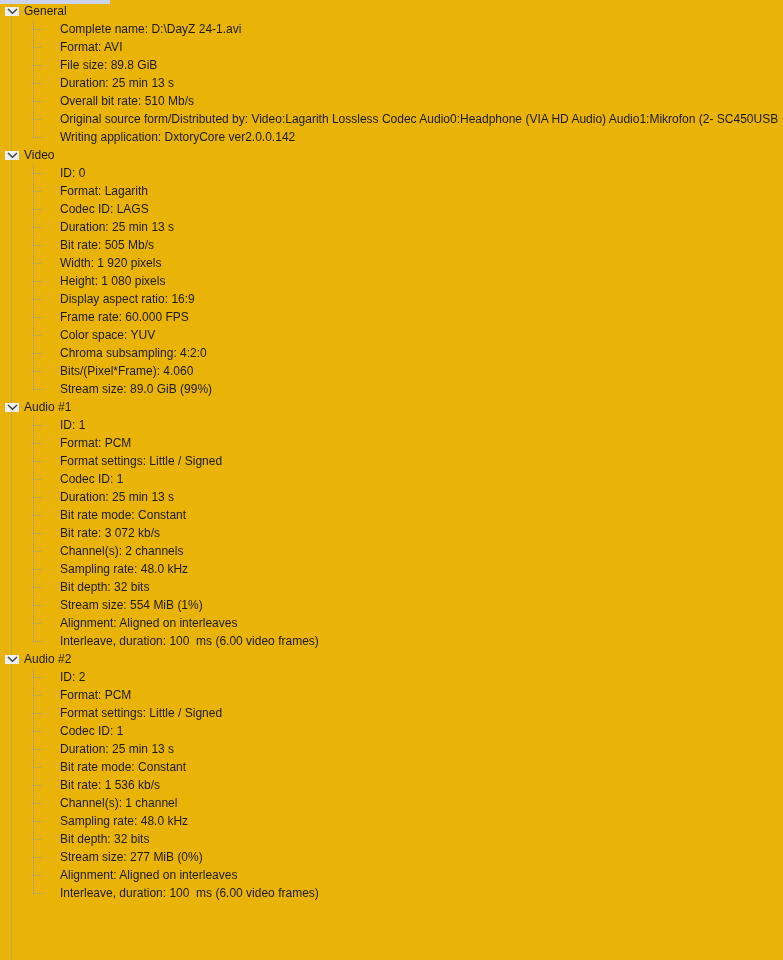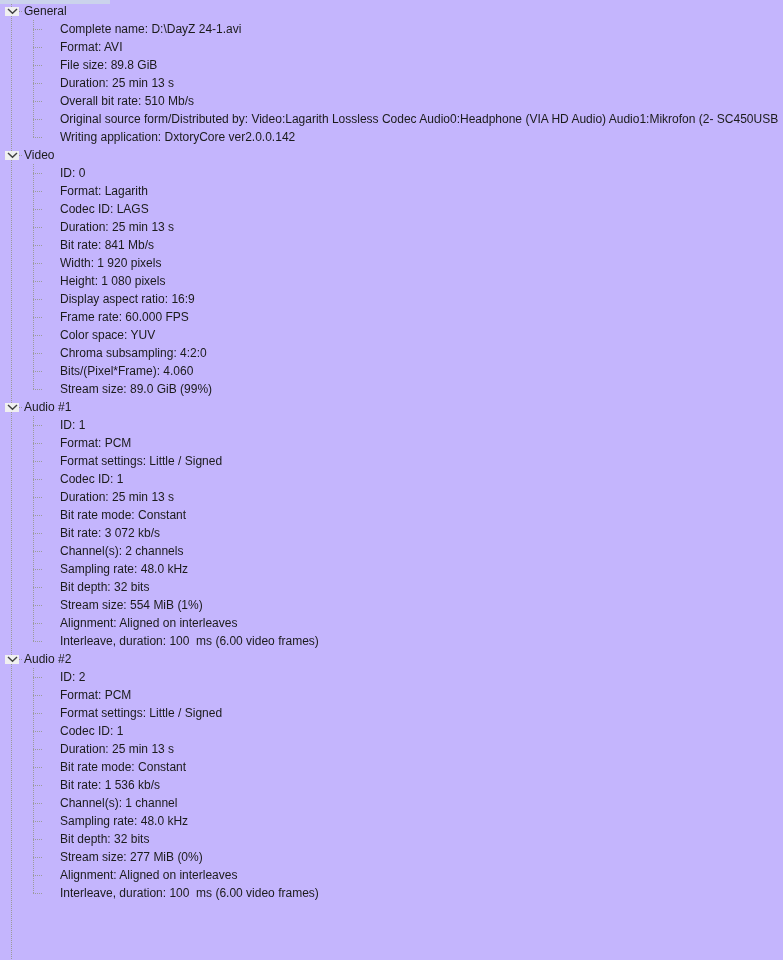--- a/index.html
+++ b/index.html
@@ -8,21 +8,21 @@
     background: #f0f0f0;
     font-family: "Liberation Sans", sans-serif;
     font-size: 12px;
     color: #1b1b1b;
   }
   .tree {
     position: relative;
     width: 783px;
     height: 960px;
     overflow: hidden;
-    background: #c4b5fd;
+    background: #eab308;
   }
   
   .root-line {
     position: absolute;
     left: 11px;
     top: 0;
     bottom: 0;
     width: 1px;
     background-image: repeating-linear-gradient(to bottom, #9b9b9b 0 1px, transparent 1px 2px);
     z-index: 0;
@@ -179,21 +179,21 @@
 
   <div class="row child-row">
     <span class="vconn"></span>
     <span class="hconn child-conn"></span>
     <span class="label item-text">Duration: 25 min 13 s</span>
   </div>
 
   <div class="row child-row">
     <span class="vconn"></span>
     <span class="hconn child-conn"></span>
-    <span class="label item-text">Bit rate: 841 Mb/s</span>
+    <span class="label item-text">Bit rate: 505 Mb/s</span>
   </div>
 
   <div class="row child-row">
     <span class="vconn"></span>
     <span class="hconn child-conn"></span>
     <span class="label item-text">Width: 1 920 pixels</span>
   </div>
 
   <div class="row child-row">
     <span class="vconn"></span>

